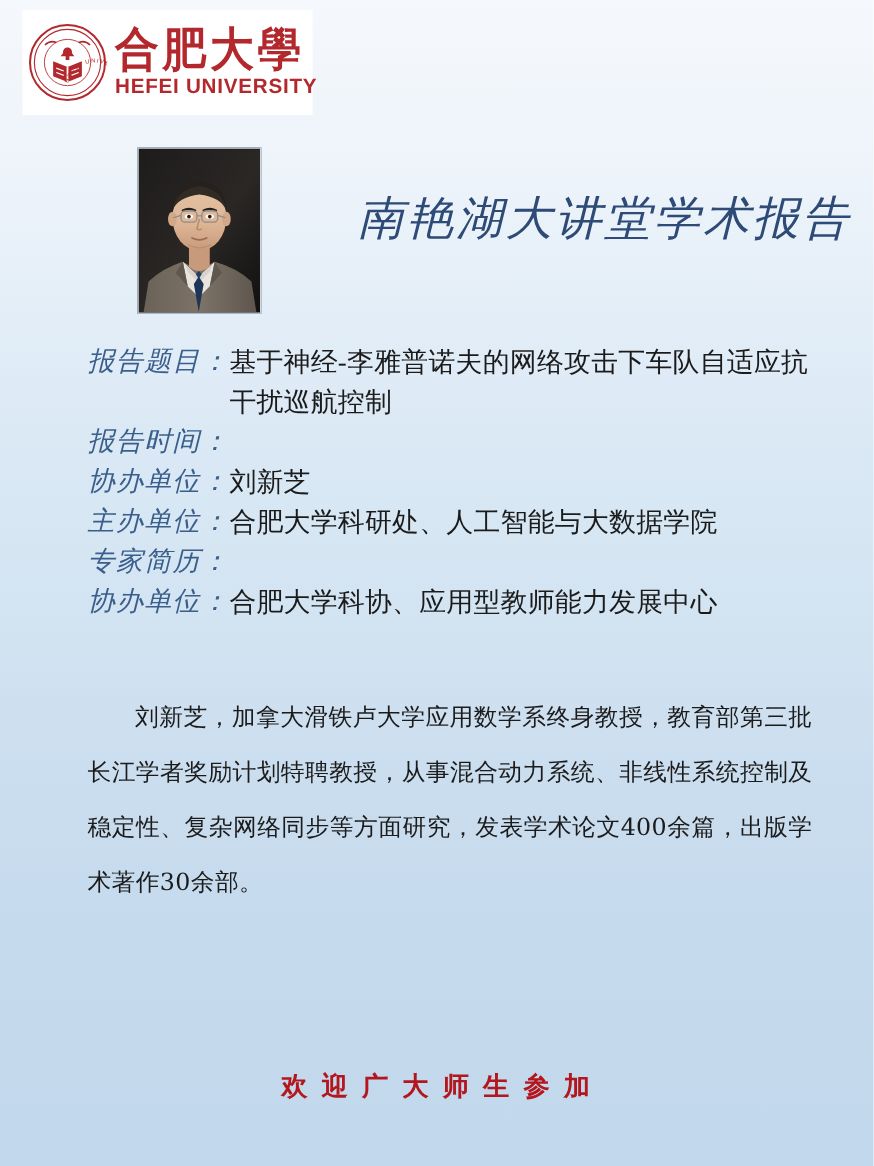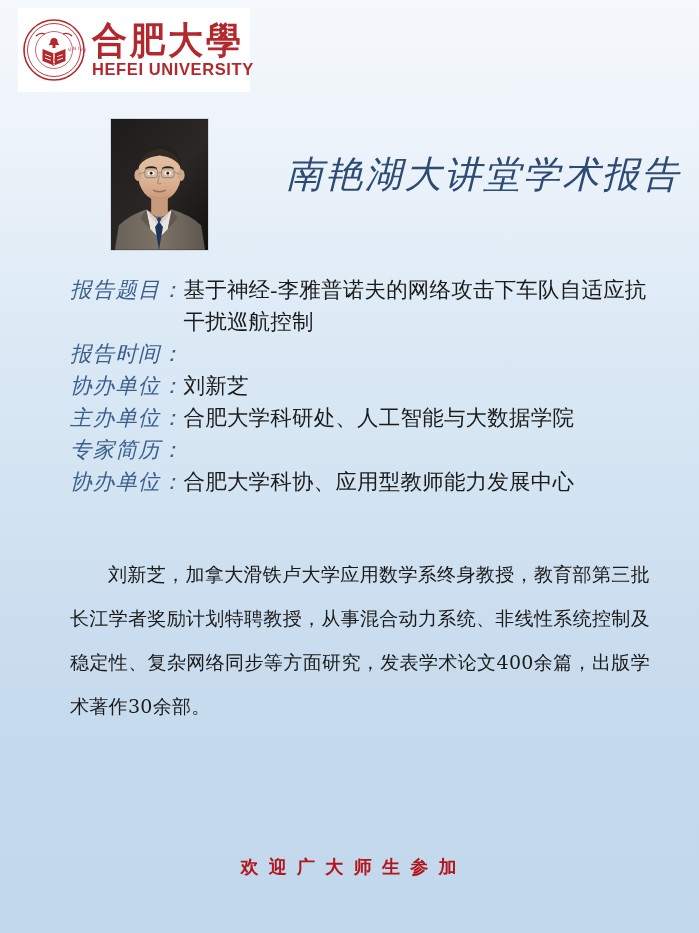--- a/index.html
+++ b/index.html
@@ -167,21 +167,21 @@
   .footer {
     position: absolute;
     left: 0;
     top: 855px;
     width: 699px;
     text-align: center;
   }
   .footer-text {
     display: inline-block;
     font-family: "DejaVu Serif", "Liberation Serif", serif;
-    font-size: 18px;
+    font-size: 21px;
     font-weight: 700;
     color: #b3161c;
     letter-spacing: 2px;
     white-space: nowrap;
   }
 </style>
 </head>
 <body>
 
 <div class="poster">

